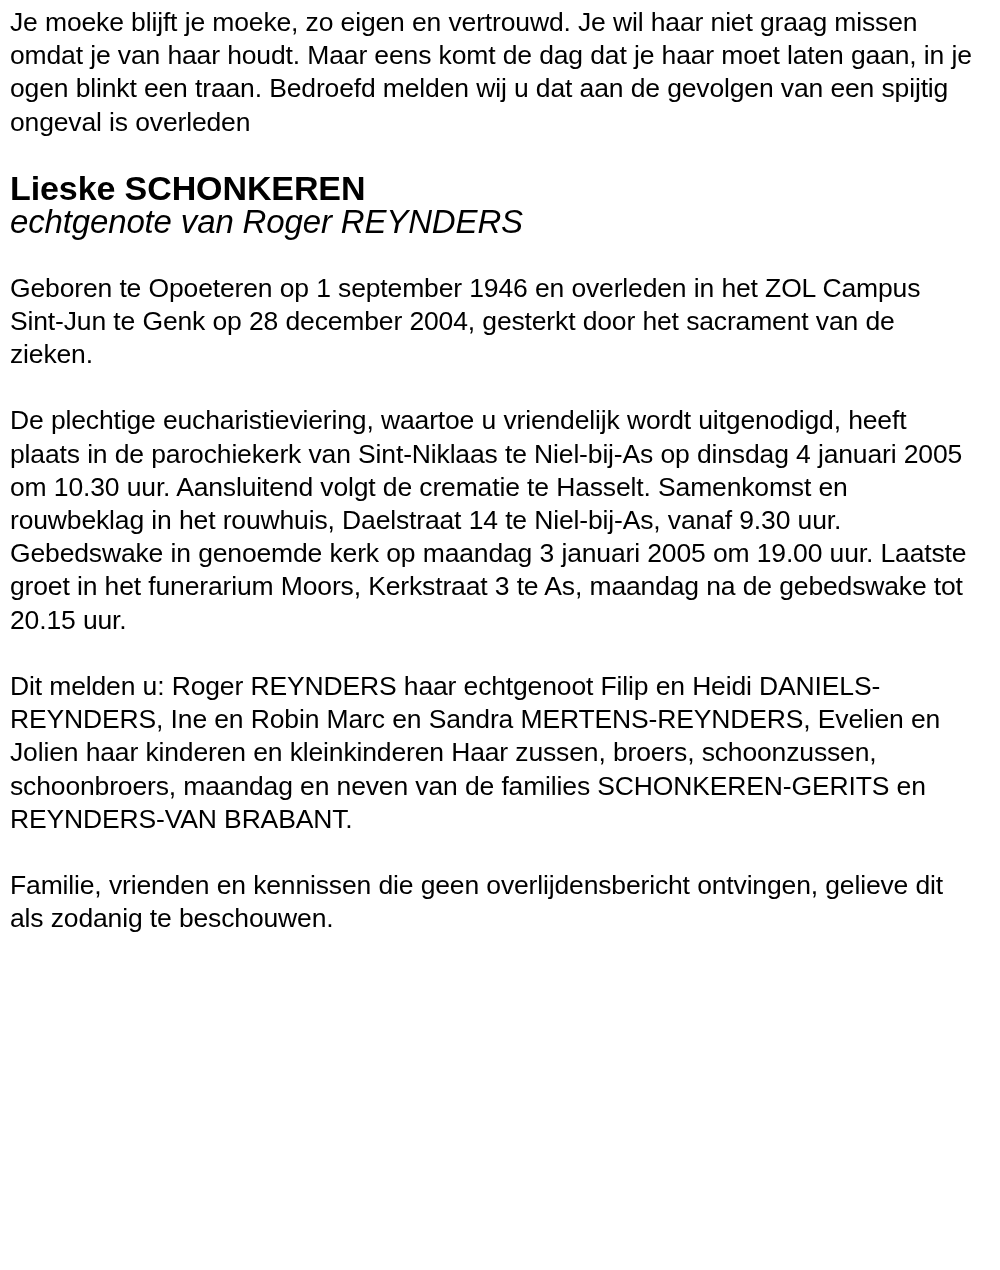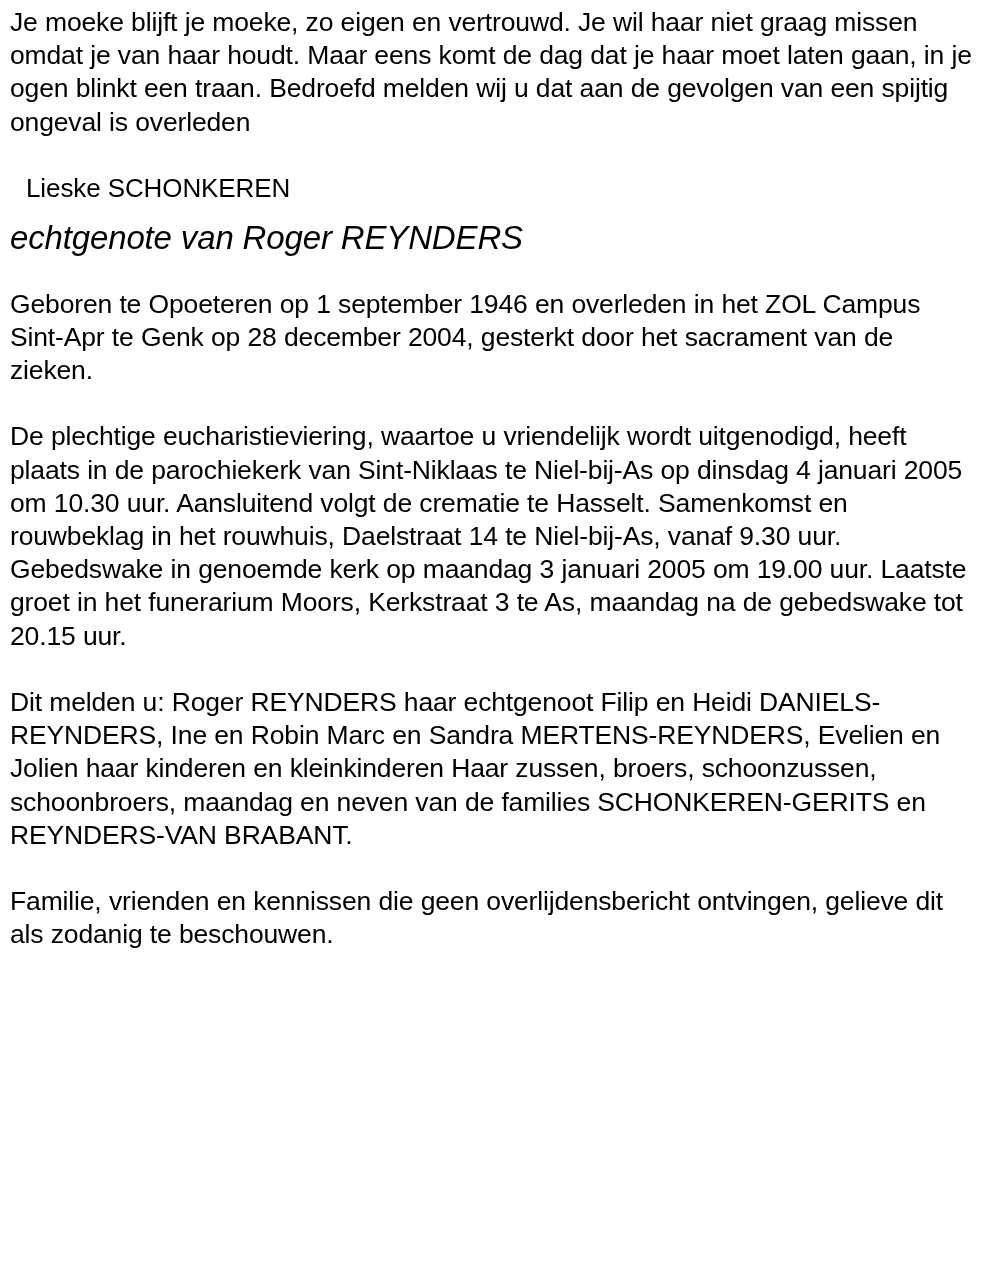--- a/index.html
+++ b/index.html
@@ -29,46 +29,46 @@
     letter-spacing: -0.15px;
     margin: 0 0 33.2px 0;
     text-align: left;
     word-spacing: 0.1px;
     max-width: 962px;
   }
   .para:last-child {
     margin-bottom: 16px;
   }
   .name {
-    font-size: 26px;
+    font-size: 34px;
     line-height: 33.2px;
-    font-weight: normal;
+    font-weight: bold;
     letter-spacing: -0.1px;
-    margin: 16px;
+    margin: 0;
   }
   .spouse {
     font-size: 33px;
     line-height: 33.2px;
     letter-spacing: -0.15px;
     margin: 0 0 33.2px 0;
     font-style: italic;
   }
 </style>
 </head>
 <body>
 
 <div class="page">
 
   <p class="para">Je moeke blijft je moeke, zo eigen en vertrouwd. Je wil haar niet graag missen omdat je van haar houdt. Maar eens komt de dag dat je haar moet laten gaan, in je ogen blinkt een traan. Bedroefd melden wij u dat aan de gevolgen van een spijtig ongeval is overleden</p>
 
   <p class="name">Lieske SCHONKEREN</p>
 
   <p class="spouse">echtgenote van Roger REYNDERS</p>
 
-  <p class="para">Geboren te Opoeteren op 1 september 1946 en overleden in het ZOL Campus Sint-Apr te Genk op 28 december 2004, gesterkt door het sacrament van de zieken.</p>
+  <p class="para">Geboren te Opoeteren op 1 september 1946 en overleden in het ZOL Campus Sint-Jun te Genk op 28 december 2004, gesterkt door het sacrament van de zieken.</p>
 
   <p class="para">De plechtige eucharistieviering, waartoe u vriendelijk wordt uitgenodigd, heeft plaats in de parochiekerk van Sint-Niklaas te Niel-bij-As op dinsdag 4 januari 2005 om 10.30 uur. Aansluitend volgt de crematie te Hasselt. Samenkomst en rouwbeklag in het rouwhuis, Daelstraat 14 te Niel-bij-As, vanaf 9.30 uur. Gebedswake in genoemde kerk op maandag 3 januari 2005 om 19.00 uur. Laatste groet in het funerarium Moors, Kerkstraat 3 te As, maandag na de gebedswake tot 20.15 uur.</p>
 
   <p class="para">Dit melden u: Roger REYNDERS haar echtgenoot Filip en Heidi DANIELS-REYNDERS, Ine en Robin Marc en Sandra MERTENS-REYNDERS, Evelien en Jolien haar kinderen en kleinkinderen Haar zussen, broers, schoonzussen, schoonbroers, maandag en neven van de families SCHONKEREN-GERITS en REYNDERS-VAN BRABANT.</p>
 
 
   <p class="para">Familie, vrienden en kennissen die geen overlijdensbericht ontvingen, gelieve dit als zodanig te beschouwen.</p>
 
 </div>
 

